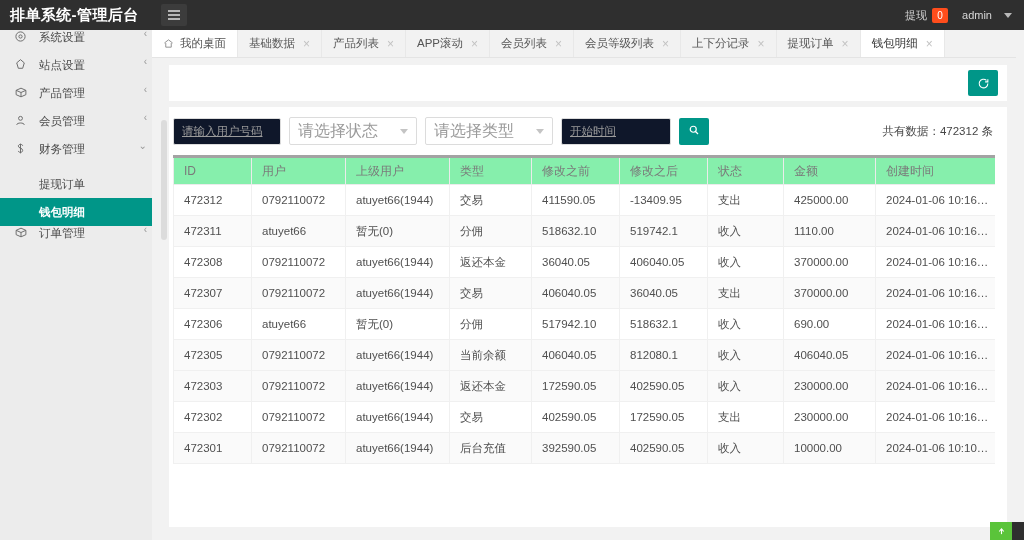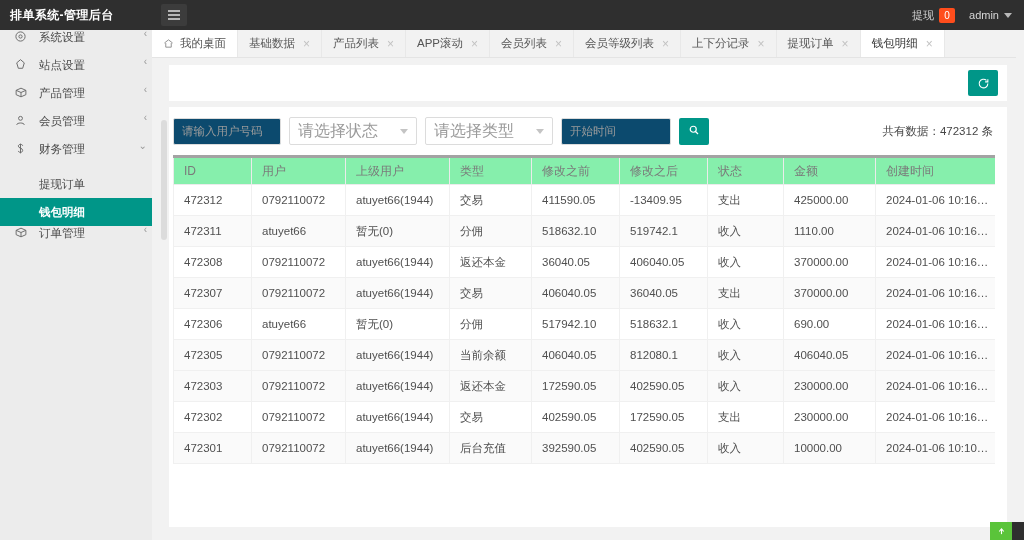--- a/index.html
+++ b/index.html
@@ -15,21 +15,21 @@
 
   
   .topbar {
     position: absolute; left: 0; top: 0; width: 1024px; height: 30px;
     background: #2f2f2f;
     display: flex; align-items: center;
   }
   .logo {
     width: 155px; height: 30px;
     display: flex; align-items: center; padding-left: 10px;
-    color: #ffffff; font-size: 12px; font-weight: bold;
+    color: #ffffff; font-size: 15px; font-weight: bold;
     letter-spacing: .4px;
     background: #2f2f2f;
   }
   .hamburger {
     width: 26px; height: 22px; margin-left: 6px;
     background: #3c3c3c; border-radius: 2px;
     display: flex; flex-direction: column; justify-content: center;
     align-items: center; gap: 2px; cursor: pointer;
   }
   .hamburger i { display:block; width: 12px; height: 2px; background: #b6b6b6; }
@@ -42,21 +42,21 @@
     align-items: flex-start; gap: 5px; cursor: pointer;
   }
   .tx-badge {
     background: #ff4d1c; color:#fff; font-size: 10px;
     min-width: 16px; height: 15px; line-height: 15px;
     padding: 0 4px; text-align: center; border-radius: 2px;
     display:inline-block;
   }
   .admin-box {
     color: #d6d6d6; font-size: 11px; display: flex;
-    align-items: center; gap: 5px; cursor: pointer;
+    align-items: center; gap: 12px; cursor: pointer;
   }
   .caret-down {
     width: 0; height: 0; border-left: 4px solid transparent;
     border-right: 4px solid transparent; border-top: 5px solid #b9b9b9;
     display:inline-block;
   }
 
   
   .sidebar {
     position: absolute; left: 0; top: 30px; width: 160px; height: 510px;
@@ -119,22 +119,22 @@
   }
 
   
   .card {
     background: #ffffff; margin: 6px 9px 0 9px; padding: 10px 12px 0 12px;
     height: 420px; position: relative; overflow: hidden;
   }
   .filterrow { display: flex; align-items: center; height: 28px; gap: 8px; }
   .inp {
     height: 27px; border: 1px solid #dcdcdc; border-radius: 2px;
-    background: #0c4a6e; font-size: 11.5px; color: #9b9b9b;
-    padding: 0 8px; display:flex; align-items:center;
+    background: #0f172a; font-size: 11.5px; color: #9b9b9b;
+    padding: 0 8px; display:flex; align-items:center;text-decoration:underline;
   }
   .inp.user { width: 108px; }
   .inp.date { width: 110px; }
   .sel {
     height: 27px; border: 1px solid #dcdcdc; border-radius: 2px;
     background: #fff; font-size: 16px; color: #9b9b9b;
     padding: 13px 8px; display:flex; align-items:center;
     justify-content: space-between; width: 128px;
   }
   .sel .scaret {

